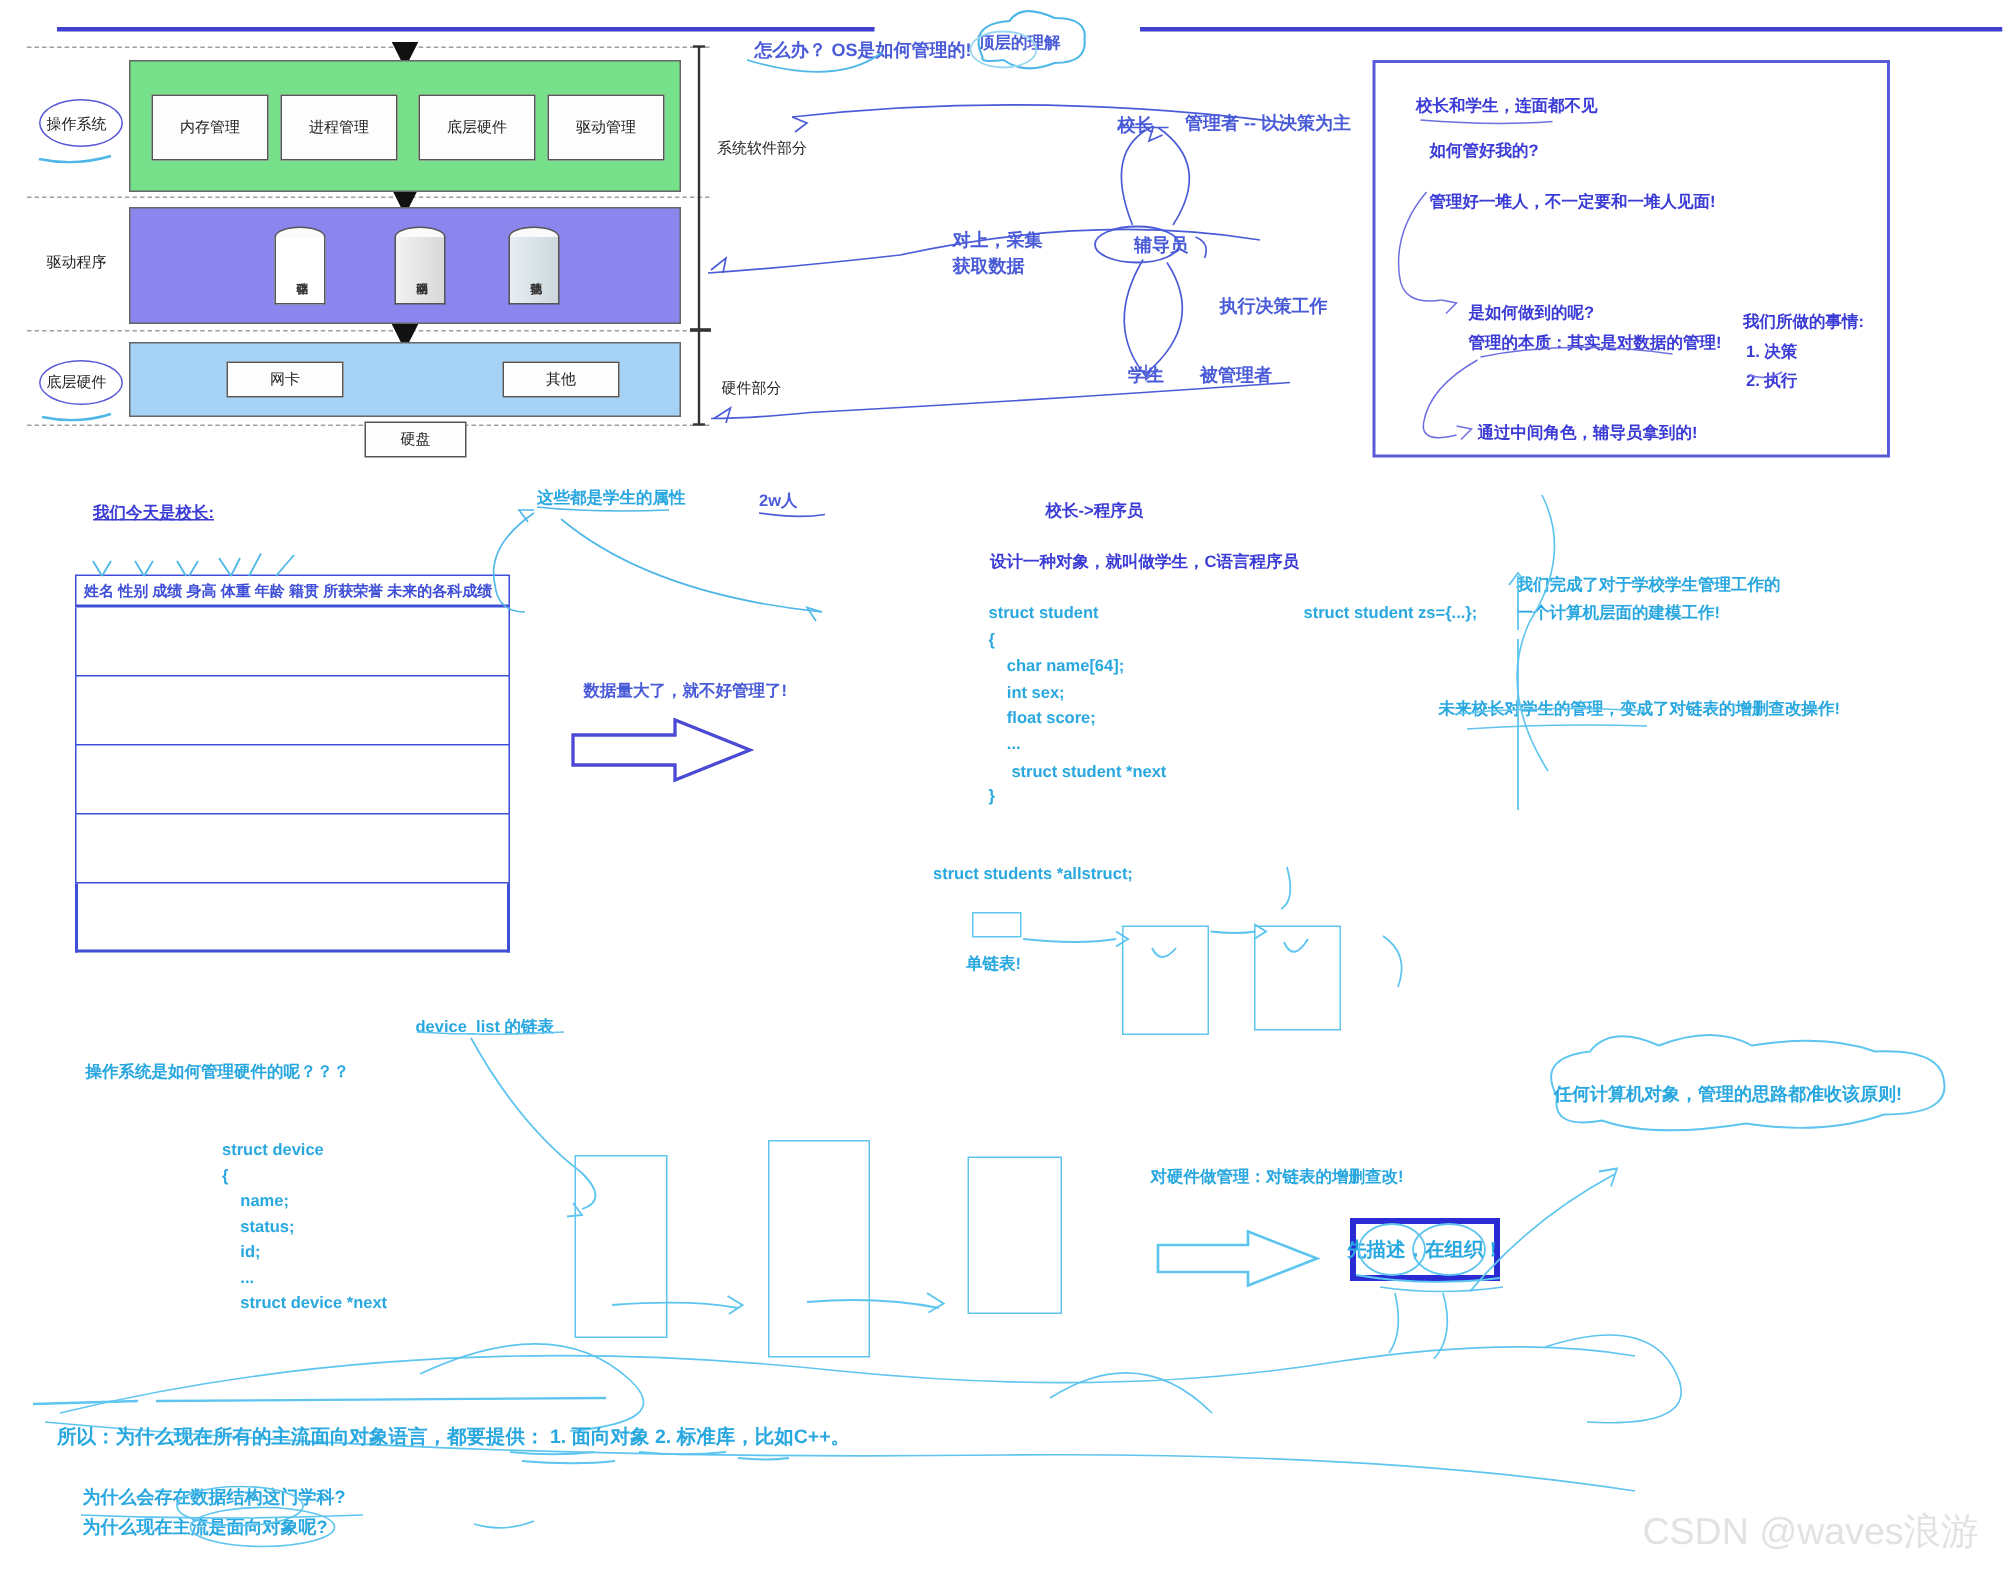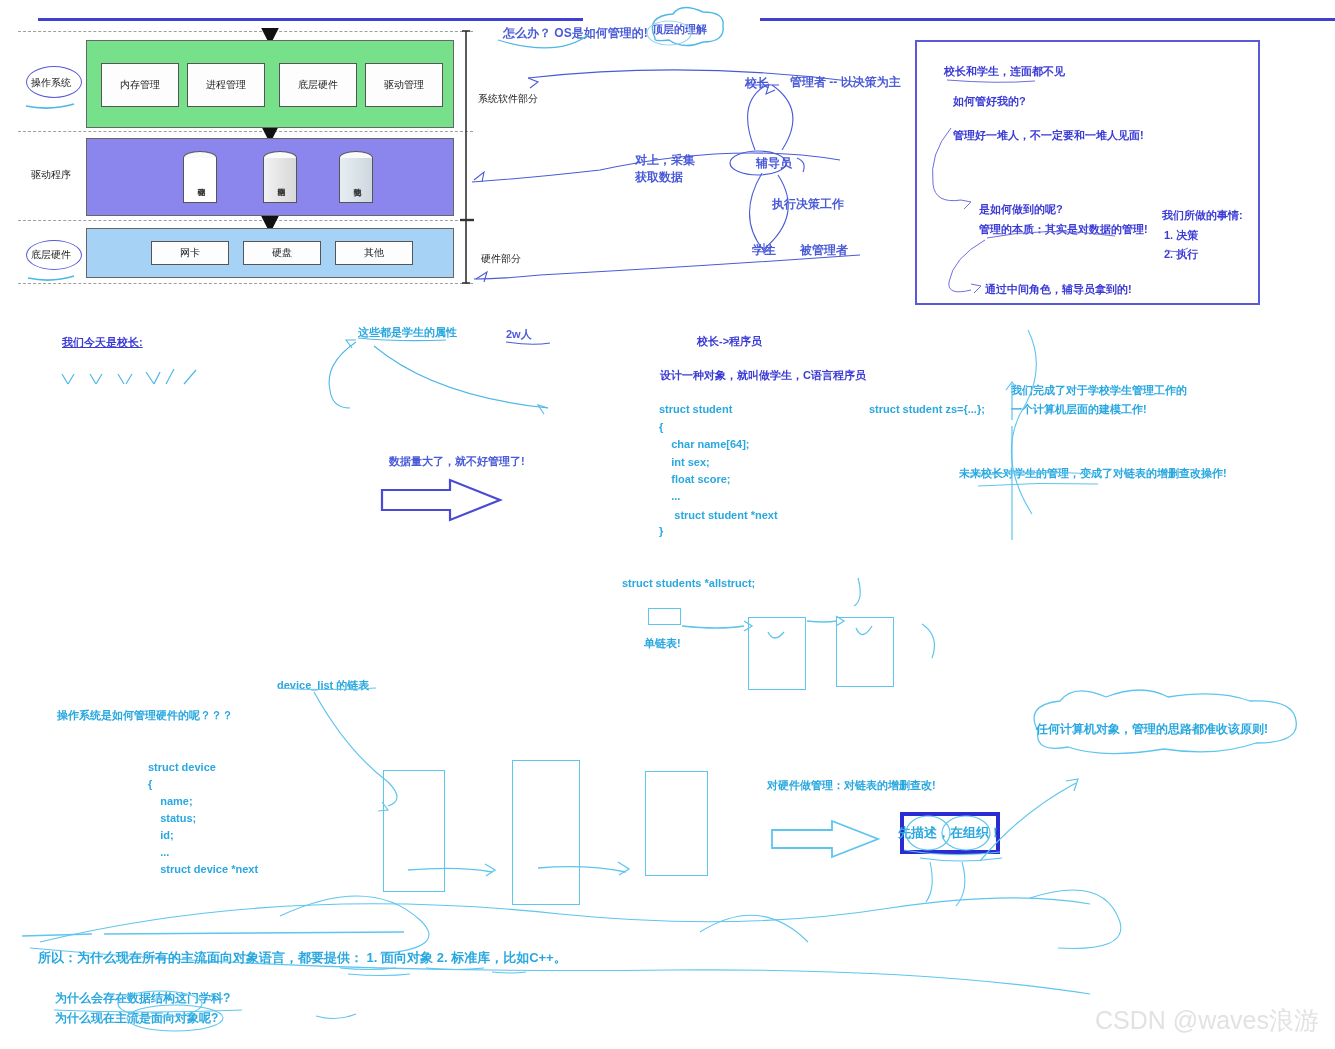--- a/index.html
+++ b/index.html
@@ -110,21 +110,21 @@
       </div>
       <div class="cyl c3" style="left:252px;top:12px;">
         <div class="top"></div>
         <div class="body"></div>
         <div class="lbl">其他驱动</div>
       </div>
     </div>
 
     <div class="band hw">
       <div class="hbox" style="left:64px;width:78px;">网卡</div>
-      <div class="hbox" style="left:156px;width:78px;">硬盘</div>
+      <div class="hbox" style="left:156px;width:68px;margin-top:40px;">硬盘</div>
       <div class="hbox" style="left:248px;width:78px;">其他</div>
     </div>
 
     <div class="ellipse" style="left:8px;top:38px;width:56px;height:32px;"></div>
     <div class="sidelabel" style="left:13px;top:48px;">操作系统</div>
     <div class="sidelabel" style="left:13px;top:140px;">驱动程序</div>
     <div class="ellipse" style="left:8px;top:212px;width:56px;height:30px;"></div>
     <div class="sidelabel" style="left:13px;top:220px;">底层硬件</div>
 
     <svg class="arrowsvg" style="left:0;top:0;width:455px;height:270px;">
@@ -148,21 +148,21 @@
   <svg class="abs" style="left:625px;top:8px;width:110px;height:42px;">
     <path d="M30,30 q-10,-22 18,-24 q8,-12 30,-2 q22,0 20,14 q2,16 -20,16 q-20,8 -34,-2 q-16,2 -14,-2 z" stroke="#4fb7e8" stroke-width="1.4" fill="none"></path>
     <ellipse cx="44" cy="25" rx="22" ry="12" stroke="#9ad7f2" stroke-width="1.2" fill="none"></ellipse>
   </svg>
 
   <div class="abs ink-blue sz12" style="left:745px;top:75px;">校长</div>
   <div class="abs ink-blue sz12" style="left:790px;top:74px;">管理者 -- 以决策为主</div>
   <div class="abs ink-blue sz12" style="left:740px;top:155px;margin-left:16px;">辅导员</div>
   <div class="abs ink-blue sz12" style="left:635px;top:152px;">对上，采集
 获取数据</div>
-  <div class="abs ink-blue sz12" style="left:772px;top:196px;">执行决策工作</div>
+  <div class="abs ink-blue sz12" style="left:813px;top:196px;">执行决策工作</div>
   <div class="abs ink-blue sz12" style="left:752px;top:242px;">学生</div>
   <div class="abs ink-blue sz12" style="left:800px;top:242px;">被管理者</div>
 
   <svg class="abs" style="left:460px;top:0;width:420px;height:310px;">
 
     <path d="M38,40 q60,18 90,-5" stroke="#4fb7e8" stroke-width="1.2" fill="none"></path>
 
     <path d="M398,82 q-170,-22 -330,-4" stroke="#4a5bd8" stroke-width="1.1" fill="none"></path>
     <path d="M68,78 l10,4 l-8,6" stroke="#4a5bd8" stroke-width="1.1" fill="none"></path>
 
@@ -200,20 +200,28 @@
       <path d="M34,86 q-22,26 -18,56 q2,20 28,16" stroke="#6e6ee0" stroke-width="1" fill="none"></path>
       <path d="M44,158 l10,2 l-7,7" stroke="#6e6ee0" stroke-width="1" fill="none"></path>
       <path d="M70,196 q60,-12 128,-2" stroke="#6e6ee0" stroke-width="1" fill="none"></path>
       <path d="M68,198 q-32,18 -36,42 q-2,14 22,8" stroke="#6e6ee0" stroke-width="1" fill="none"></path>
       <path d="M54,242 l10,2 l-7,7" stroke="#6e6ee0" stroke-width="1" fill="none"></path>
       <path d="M249,208 q12,4 22,-2" stroke="#6e6ee0" stroke-width="1" fill="none"></path>
     </svg>
   </div>
 
   <div class="abs ink-dark sz11" style="left:62px;top:335px;text-decoration:underline;">我们今天是校长:</div>
+  <div class="abs" id="stutable">
+    <div class="thead">姓名  性别  成绩  身高 体重  年龄  籍贯  所获荣誉  未来的各科成绩</div>
+    <div class="trow"></div>
+    <div class="trow"></div>
+    <div class="trow"></div>
+    <div class="trow"></div>
+    <div class="trow last"></div>
+  </div>
   <svg class="abs" style="left:50px;top:366px;width:300px;height:22px;">
     <path d="M12,8 l6,10" stroke="#4fb7e8" stroke-width="1.2" fill="none"></path>
     <path d="M24,8 l-6,10" stroke="#4fb7e8" stroke-width="1.2" fill="none"></path>
     <path d="M40,8 l6,10" stroke="#4fb7e8" stroke-width="1.2" fill="none"></path>
     <path d="M52,8 l-6,10" stroke="#4fb7e8" stroke-width="1.2" fill="none"></path>
     <path d="M68,8 l6,10" stroke="#4fb7e8" stroke-width="1.2" fill="none"></path>
     <path d="M82,8 l-6,10" stroke="#4fb7e8" stroke-width="1.2" fill="none"></path>
     <path d="M96,6 l8,12" stroke="#4fb7e8" stroke-width="1.2" fill="none"></path>
     <path d="M110,6 l-6,12" stroke="#4fb7e8" stroke-width="1.2" fill="none"></path>
     <path d="M124,3 l-8,15" stroke="#4fb7e8" stroke-width="1.2" fill="none"></path>

